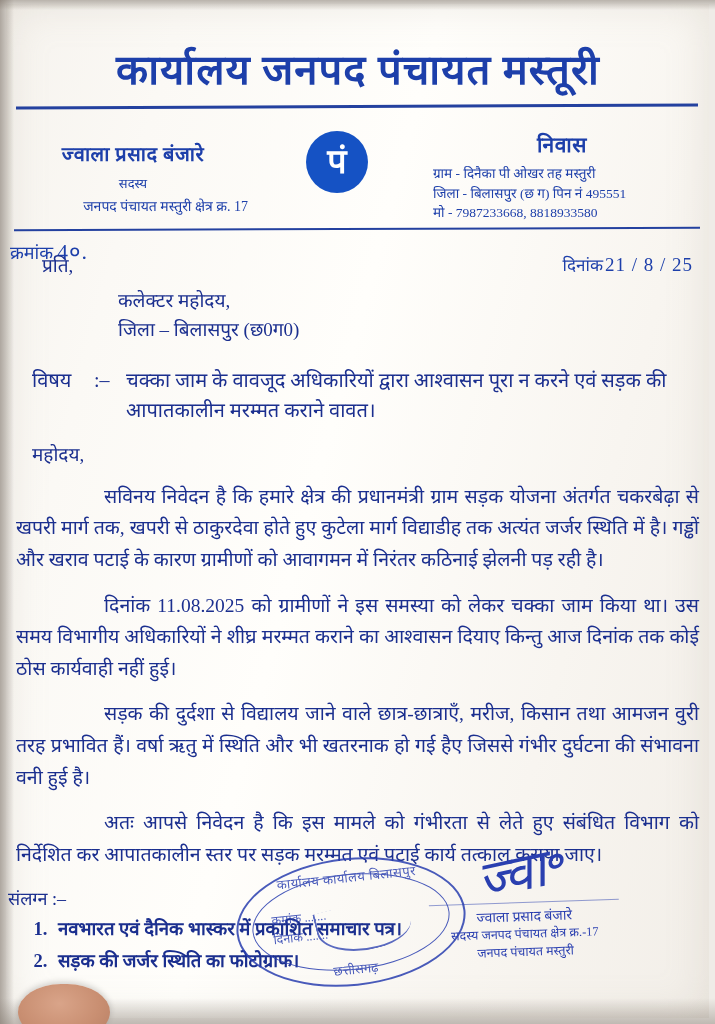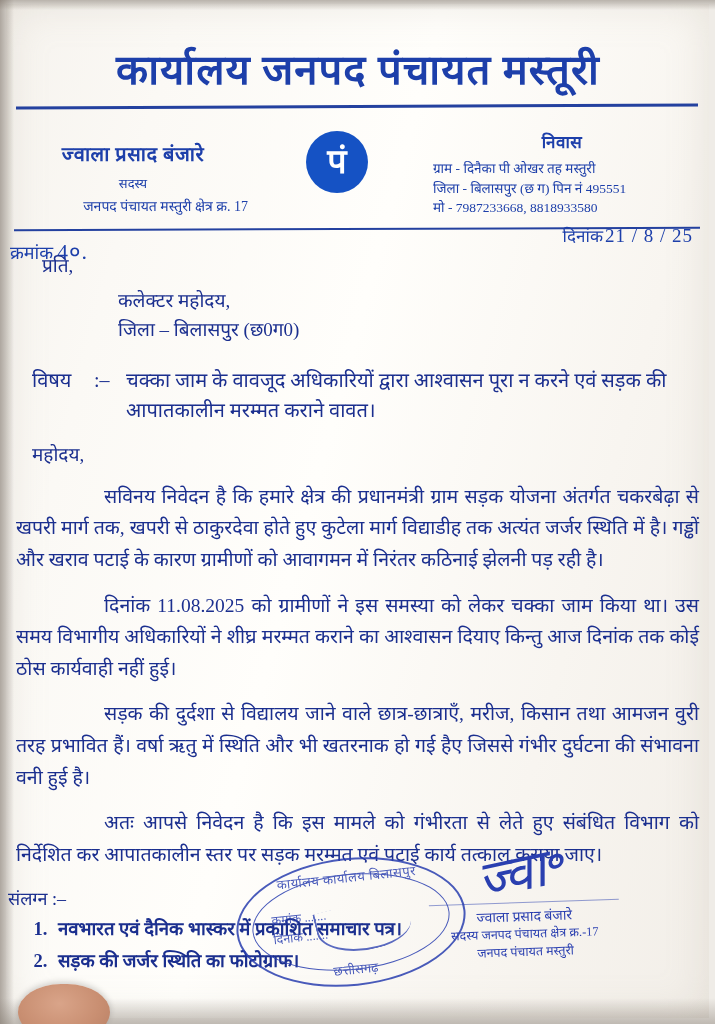--- a/index.html
+++ b/index.html
@@ -130,21 +130,21 @@
     position: absolute;
     right: 18px;
     top: 130px;
     width: 270px;
     color: #1d3faa;
     text-align: center;
     font-family: "Liberation Serif", serif;
   }
   .hdr-right .nivas {
     font-weight: bold;
-    font-size: 17px;
+    font-size: 21px;
     letter-spacing: .5px;
   }
   .hdr-right .addr {
     font-size: 13.5px;
     margin-top: 6px;
     line-height: 1.45;
     text-align: left;
     padding-left: 6px;
   }
 
@@ -168,21 +168,21 @@
     color: #1d3faa;
   }
   .refno .val {
     font-size: 22px;
     margin-left: 4px;
     letter-spacing: 1px;
   }
   .datefield {
     position: absolute;
     right: 22px;
-    top: 224px;
+    top: 253px;
     font-family: "Liberation Serif", serif;
     font-size: 17px;
     color: #1d3faa;
   }
   .datefield .val {
     font-size: 19px;
     margin-left: 2px;
     letter-spacing: 1px;
   }
 

